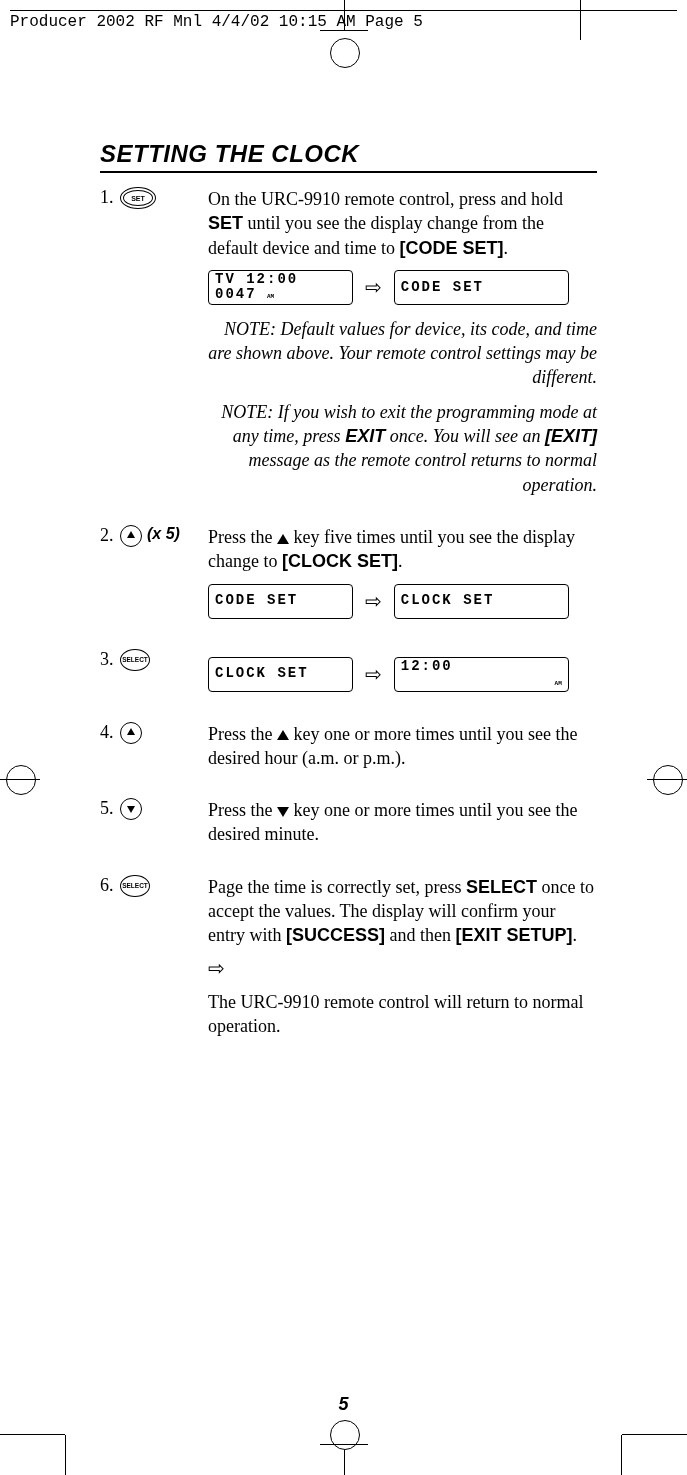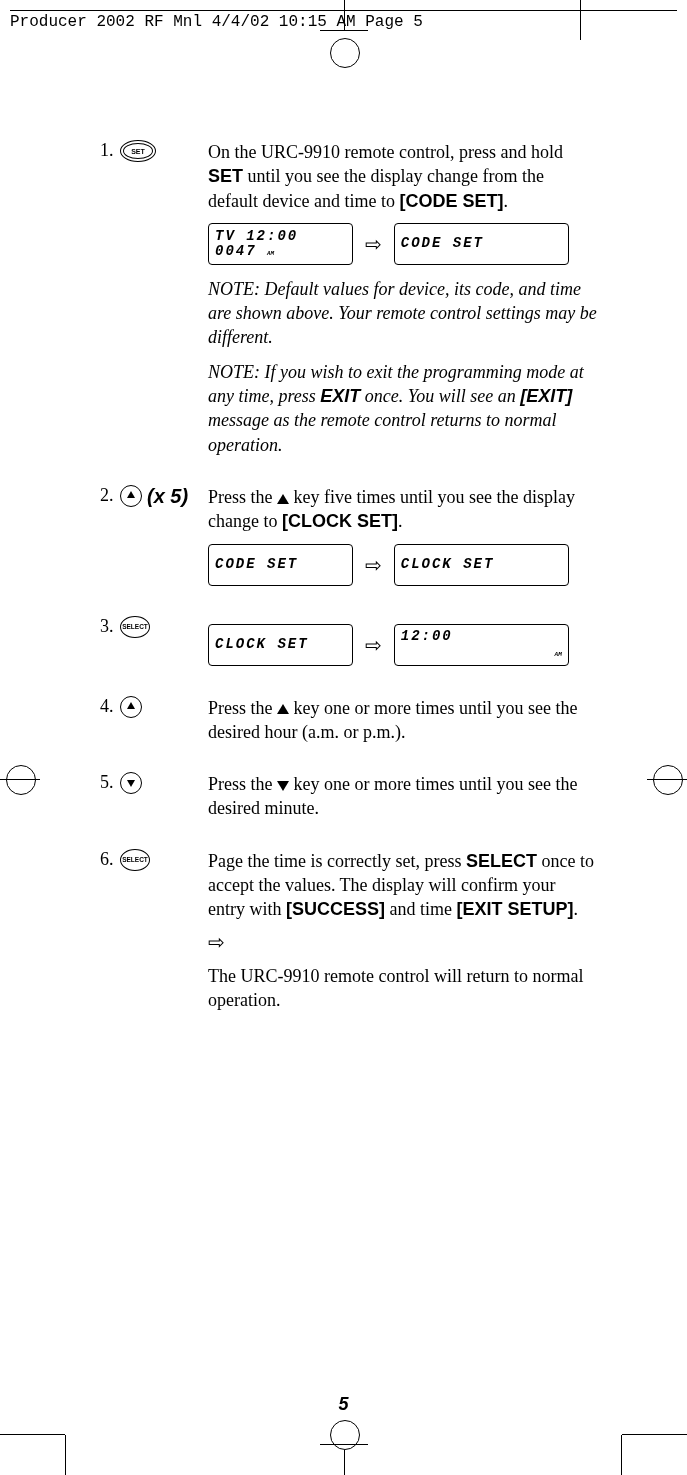--- a/index.html
+++ b/index.html
@@ -151,20 +151,21 @@
     .step-right {
       flex: 1;
       line-height: 1.35;
     }
     .step-right .para {
       margin-bottom: 10px;
     }
     .note {
       font-style: italic;
       margin-bottom: 10px;
+      text-align: right;
     }
     .btn-oval {
       display: inline-block;
       border: 1.5px solid #000;
       border-radius: 50%;
       width: 36px;
       height: 22px;
       position: relative;
       vertical-align: middle;
     }
@@ -237,47 +238,46 @@
     }
     .lcd-row {
       display: flex;
       align-items: center;
       gap: 12px;
       margin: 8px 0 12px 0;
     }
     .lcd {
       border: 1.5px solid #000;
       border-radius: 4px;
-      height: 42px;
+      height: 35px;
       padding: 2px 6px;
       font-family: 'Courier New', monospace;
       font-size: 14px;
       letter-spacing: 2px;
       display: flex;
       flex-direction: column;
       justify-content: center;
       line-height: 1.1;
-      font-style: italic;
     }
     .lcd.narrow { width: 145px; }
     .lcd.wide { width: 175px; }
     .lcd .line1, .lcd .line2 {
       white-space: nowrap;
       font-weight: bold;
     }
     .lcd .tiny { font-size: 6px; letter-spacing: 0; }
     .arrow-icon {
       font-size: 20px;
       line-height: 1;
     }
     .x5 {
       font-family: Arial, sans-serif;
       font-weight: bold;
       font-style: italic;
-      font-size: 20px;
+      font-size: 16px;
     }
     .triangle-up {
       display: inline-block;
       width: 0; height: 0;
       border-left: 6px solid transparent;
       border-right: 6px solid transparent;
       border-bottom: 10px solid #000;
       vertical-align: middle;
     }
     .triangle-down {
@@ -321,20 +321,21 @@
   </div>
 <div class="cropmark-side left"></div>
 <div class="cropmark-side right"></div>
 <div class="corner-line corner-tl-v"></div>
 <div class="corner-line corner-bl-v"></div>
 <div class="corner-line corner-bl-h"></div>
 <div class="corner-line corner-br-v"></div>
 <div class="corner-line corner-br-h"></div>
 
 <div class="content">
+  <div class="title">SETTING THE CLOCK</div>
 
   <div class="step">
     <div class="step-left">
       <span class="step-num">1.</span>
       <span class="btn-oval">
           <span class="inner-oval">SET</span>
         </span>
     </div>
     <div class="step-right">
       <div class="para">
@@ -422,21 +423,21 @@
     </div>
   </div>
 
   <div class="step">
     <div class="step-left">
       <span class="step-num">6.</span>
       <span class="btn-select">SELECT</span>
     </div>
     <div class="step-right">
       <div class="para">
-        <span>Page the time is correctly set, press </span><span class="bold-sans">SELECT</span><span> once to accept the values. The display will confirm your entry with </span><span class="bold-sans">[SUCCESS]</span><span> and time </span><span class="bold-sans">[EXIT SETUP]</span><span>.</span>
+        <span>Page the time is correctly set, press </span><span class="bold-sans">SELECT</span><span> once to accept the values. The display will confirm your entry with </span><span class="bold-sans">[SUCCESS]</span><span> and then </span><span class="bold-sans">[EXIT SETUP]</span><span>.</span>
       </div>
       <div class="lcd-row">
         <span class="arrow-icon">⇨</span>
       </div>
       <div class="para">The URC-9910 remote control will return to normal operation.</div>
     </div>
   </div>
 
 </div>
 

